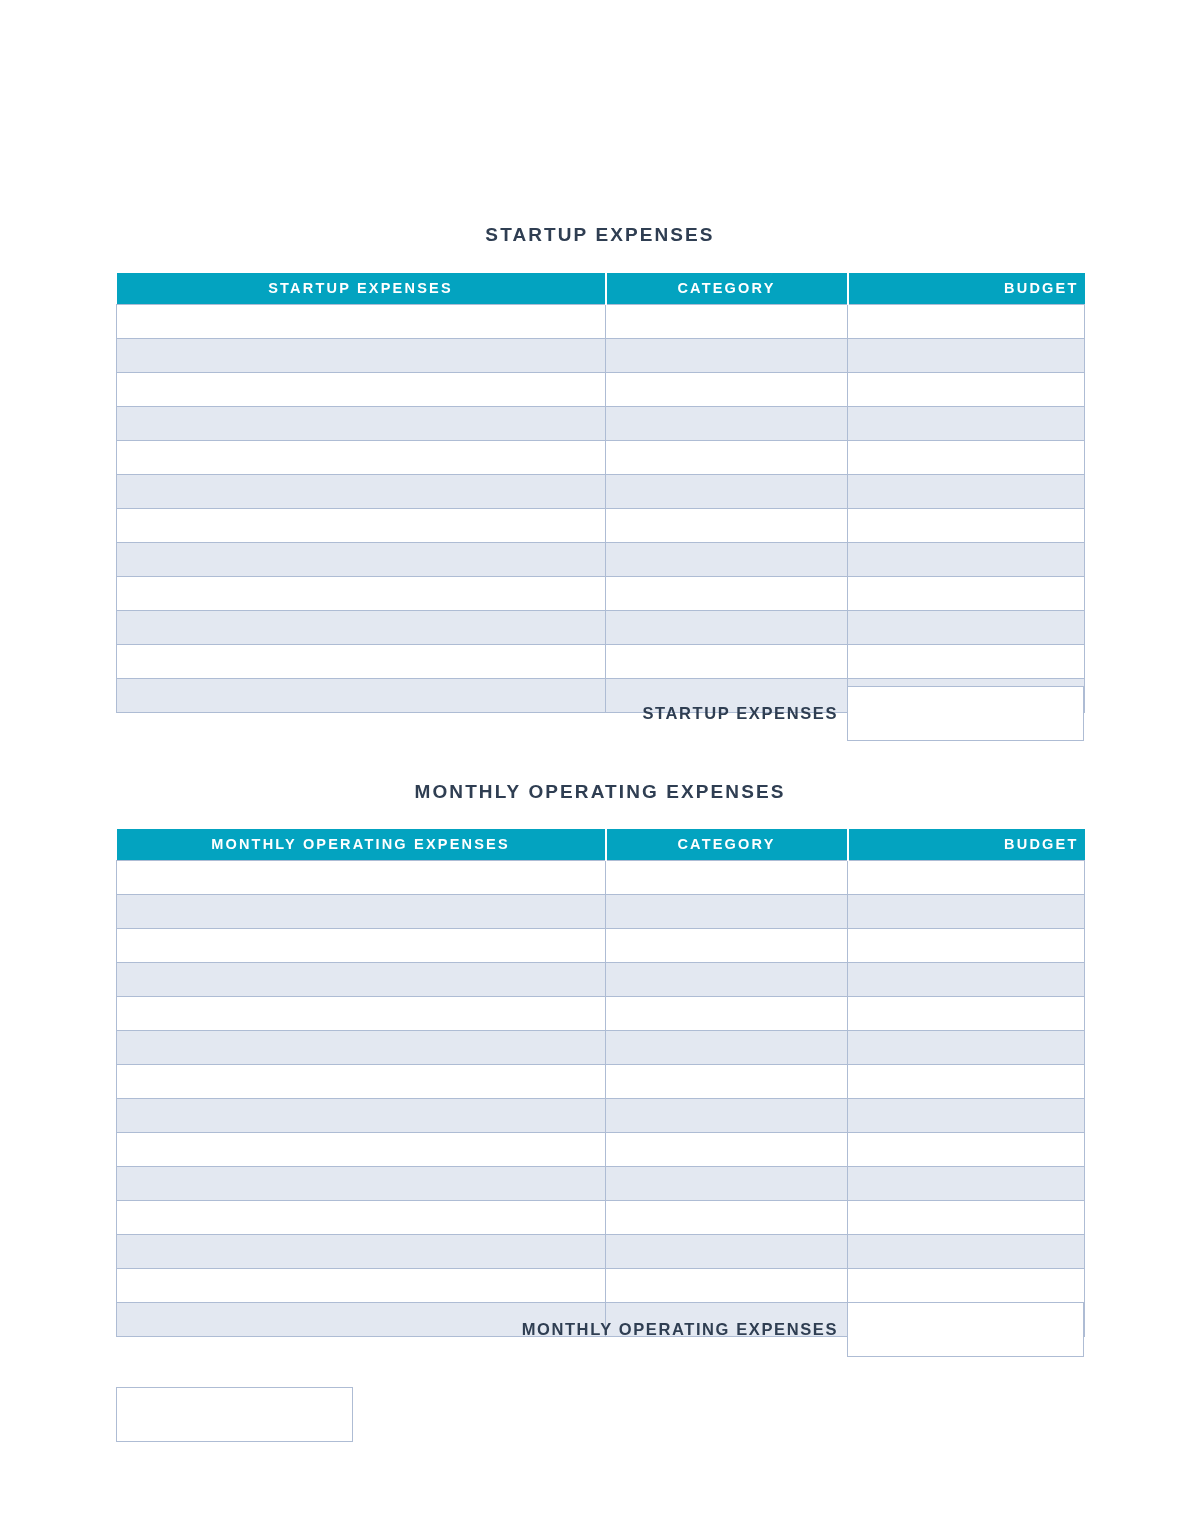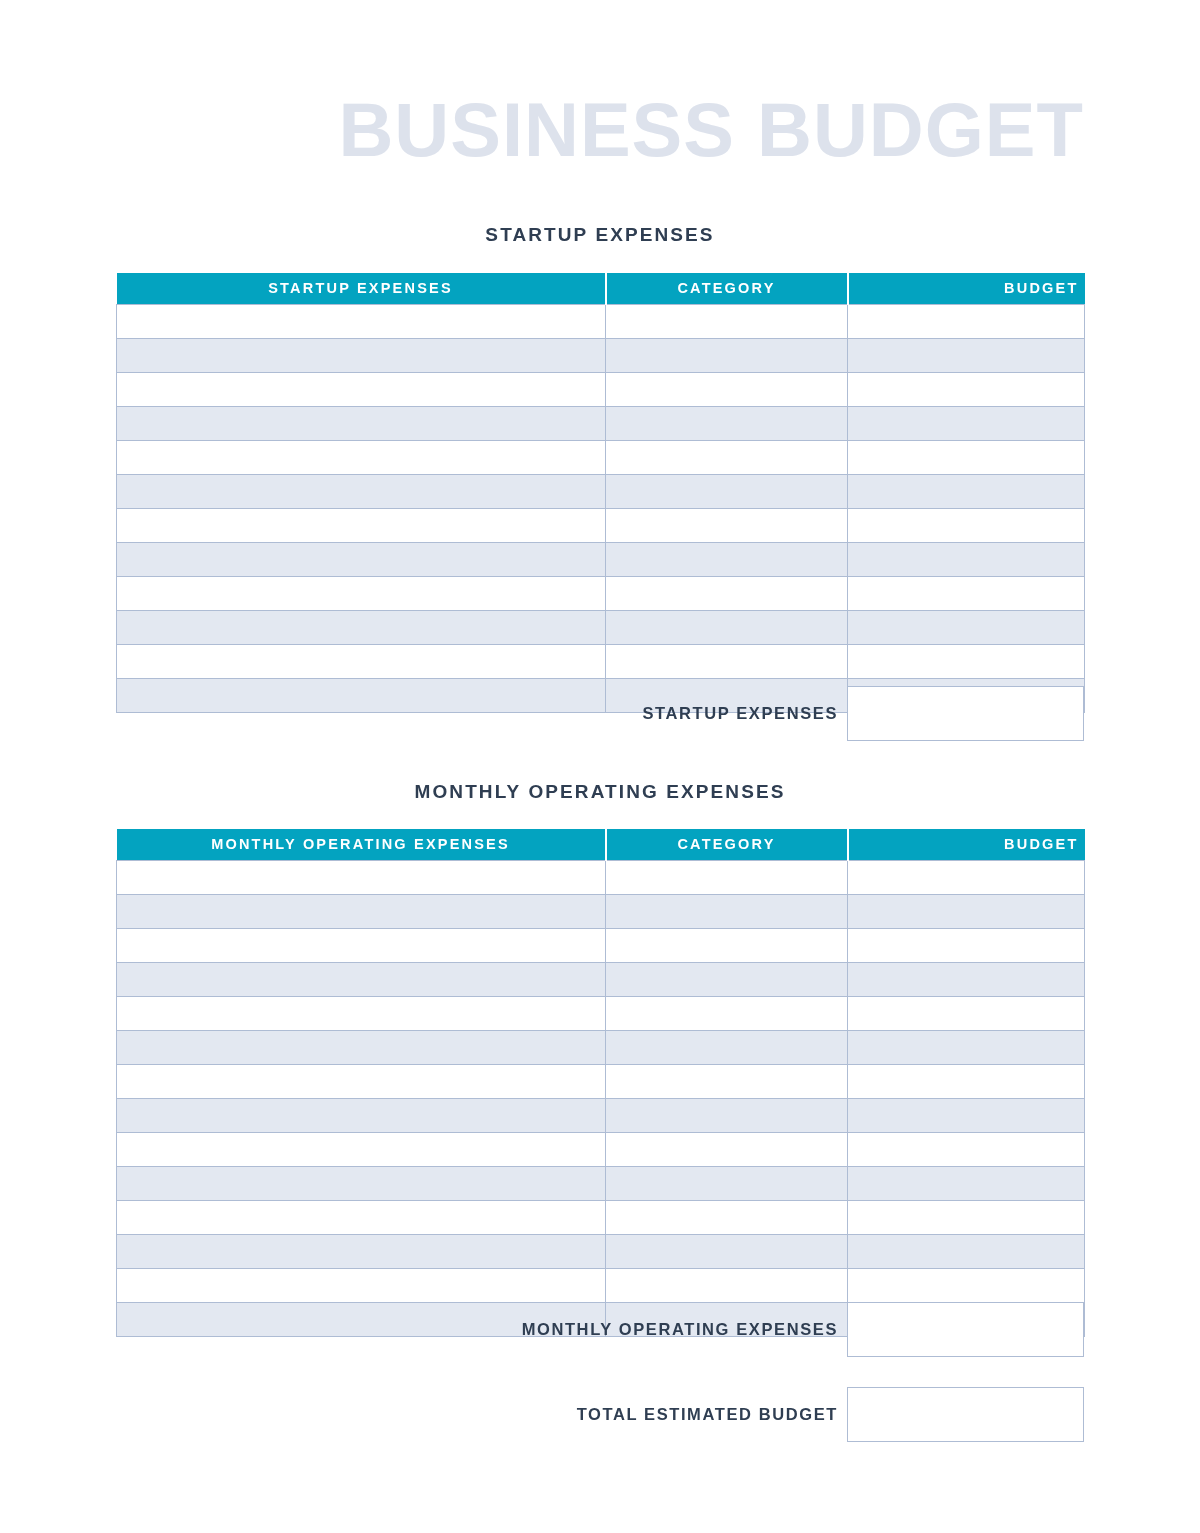--- a/index.html
+++ b/index.html
@@ -118,21 +118,20 @@
     flex: 0 0 237px;
     border: 1px solid #aebcd4;
     background: #ffffff;
   }
 </style>
 </head>
 <body>
 
 <div class="page">
 
-  <div class="doc-title">BUSINESS BUDGET</div>
 
   <div class="section-heading startup">STARTUP EXPENSES</div>
 
   <table class="budget-table startup">
     <colgroup>
       <col class="c-item">
         <col class="c-cat">
         <col class="c-bud">
     </colgroup>
     <thead>
@@ -299,17 +298,16 @@
         </tr>
       </tbody>
   </table>
 
   <div class="subtotal-row monthly">
     <div class="subtotal-label">MONTHLY OPERATING EXPENSES</div>
     <div class="subtotal-box"></div>
   </div>
 
   <div class="subtotal-row grand">
-    <div class="subtotal-label">TOTAL ESTIMATED BUDGET</div>
     <div class="subtotal-box"></div>
   </div>
 
 </div>
 
 </body></html>

